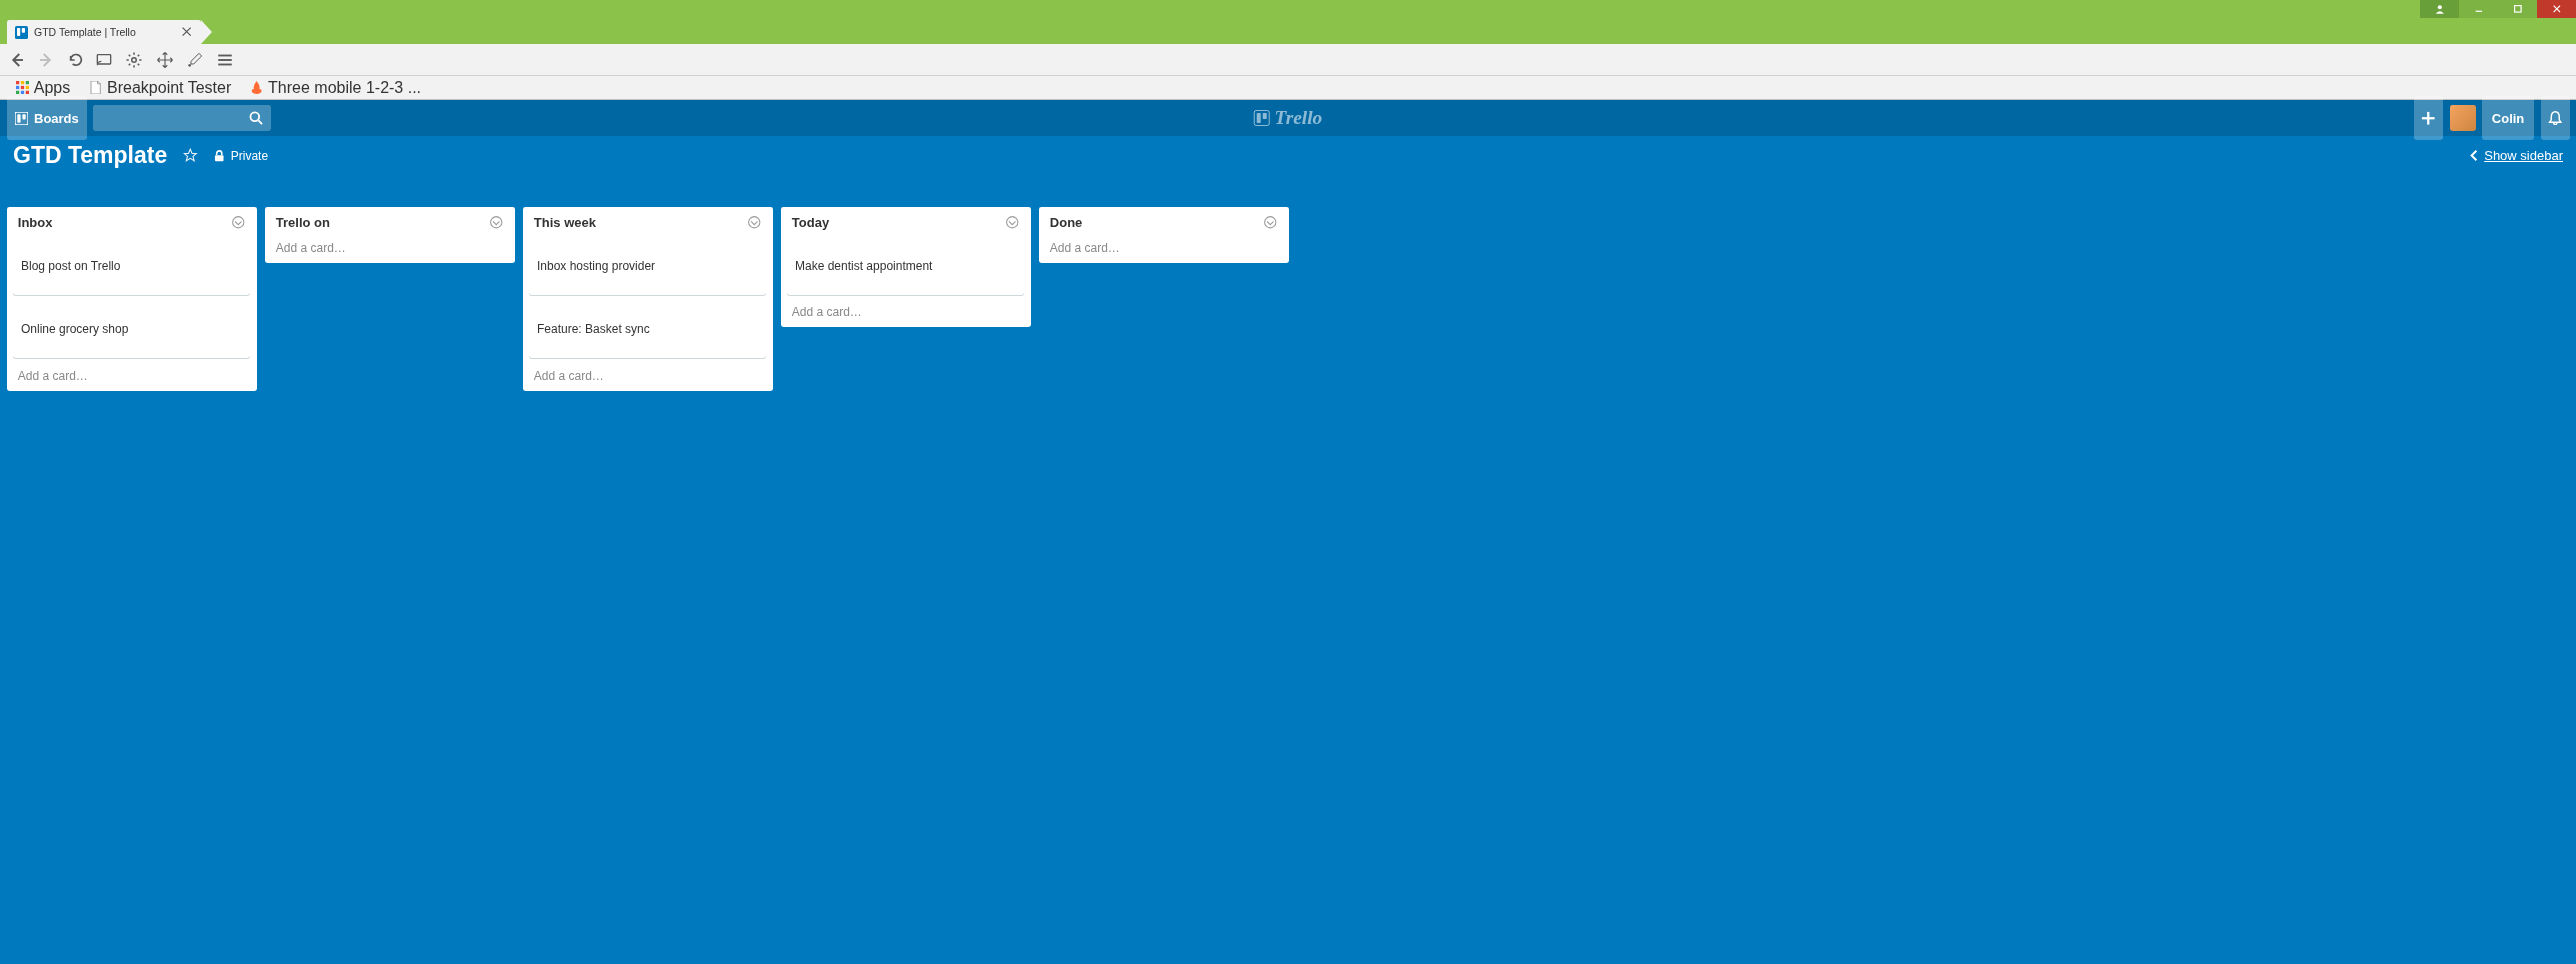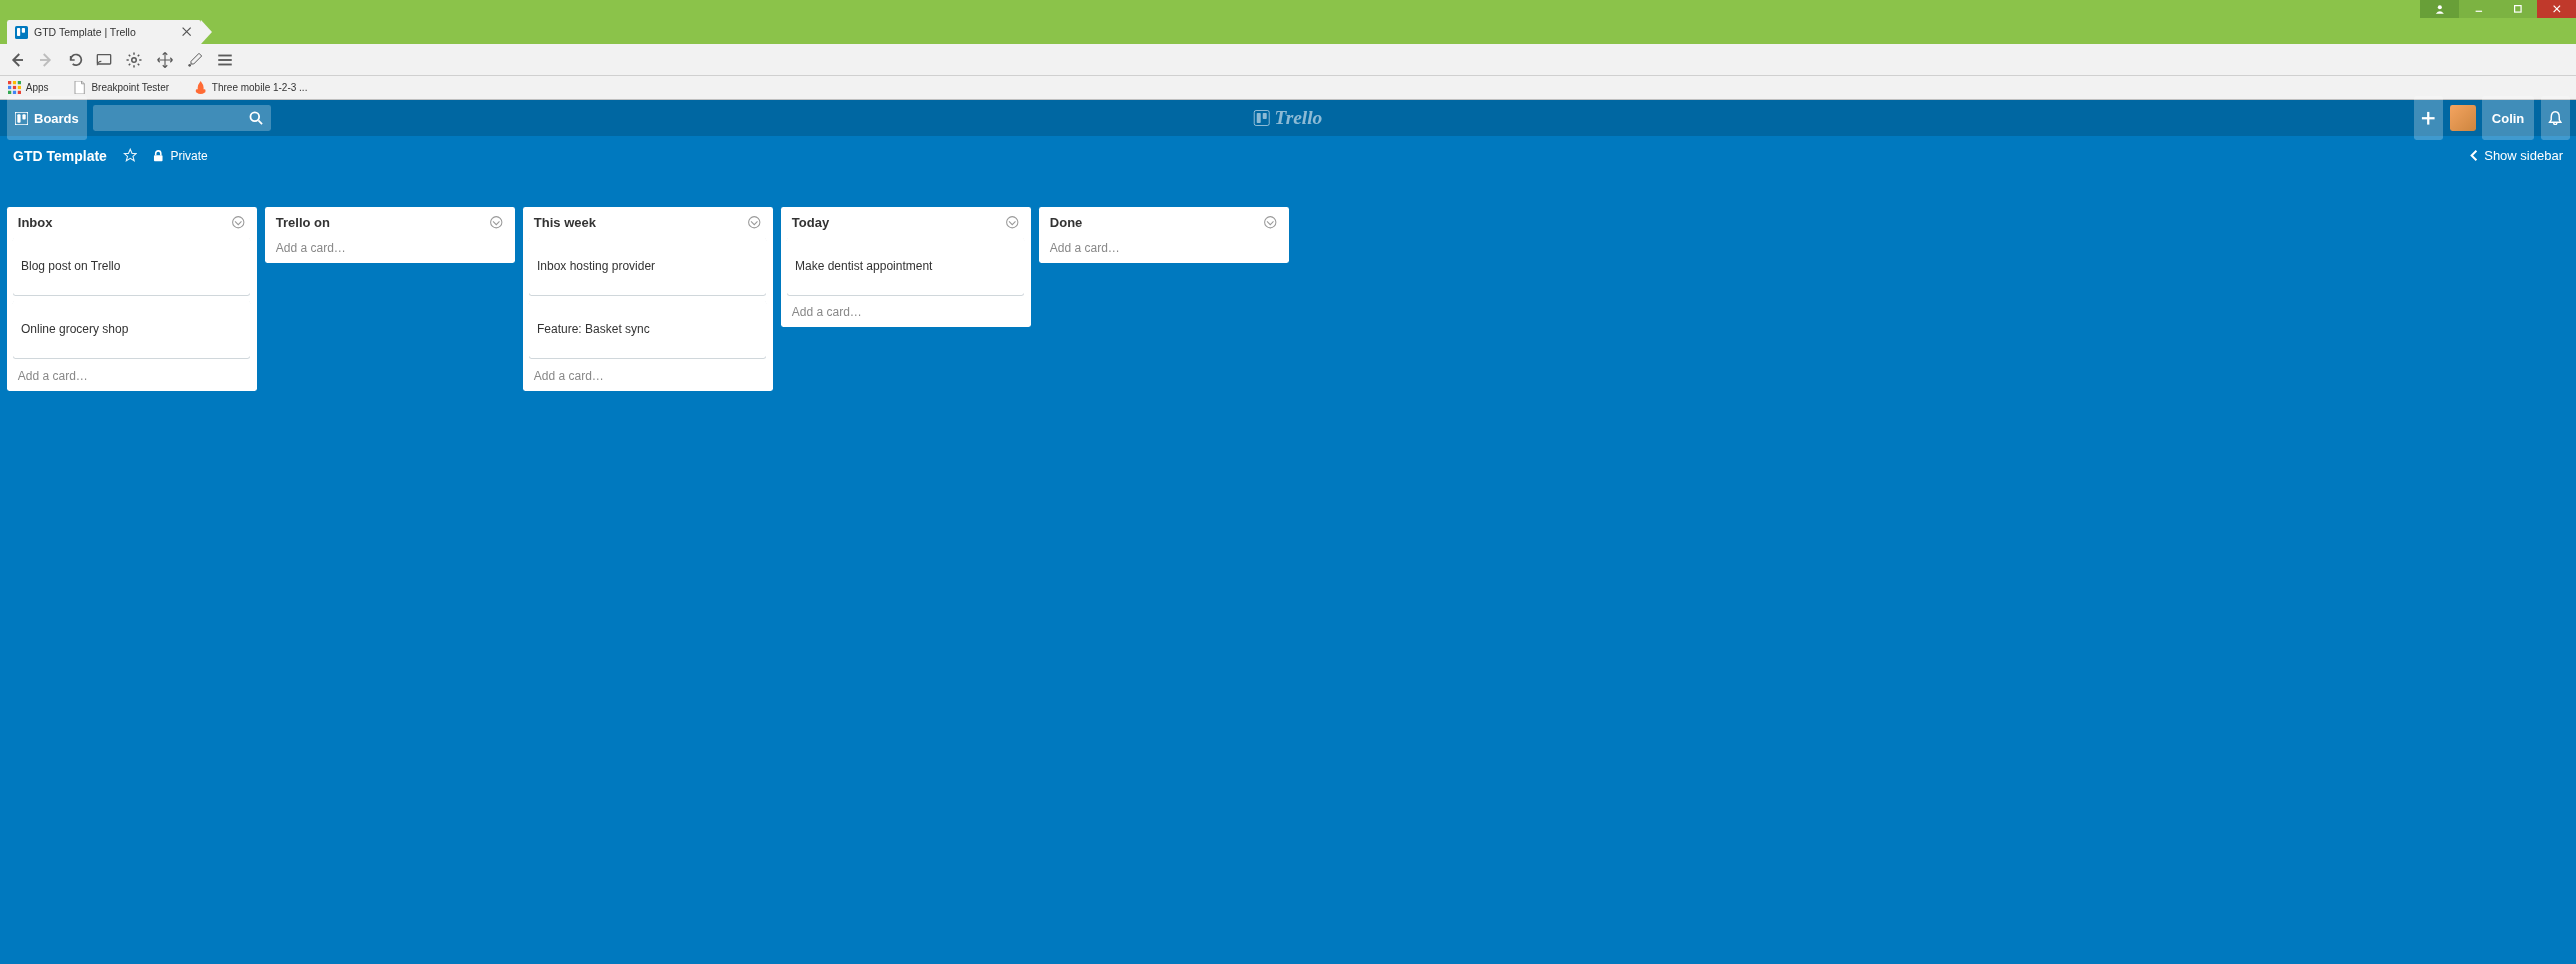--- a/index.html
+++ b/index.html
@@ -24,45 +24,45 @@
 .nav-bar { background: #f2f2f2; height: 32px; display: flex; align-items: center; padding: 0 8px; gap: 11.3px; border-bottom: 0.8px solid #d0d0d0; }
 .nav-icon { width: 18px; height: 18px; display: flex; align-items: center; justify-content: center; color: #5a5a5a; cursor: pointer; }
 .nav-icon.disabled { color: #bdbdbd; }
 .url-bar { flex: 1; height: 24px; background: #fff; border: 0.8px solid #ccc; border-radius: 2.4px; display: flex; align-items: center; padding: 0 6.5px; gap: 4.8px; }
 .lock { color: #4caf50; }
 .url-text { font-size: 13px; color: #999; }
 .url-text .proto { color: #4caf50; }
 .url-text .host { color: #333; }
 .right-icons { display: flex; align-items: center; gap: 13px; color: #5a5a5a; }
 
-.bookmark-bar { background: #f2f2f2; height: 24px; display: flex; align-items: center; padding: 0 8px; gap: 25px; border-bottom: 0.8px solid #c0c0c0; font-size: 10px; color: #333; }
+.bookmark-bar { background: #f2f2f2; height: 24px; display: flex; align-items: center; padding: 0 16px; gap: 19px; border-bottom: 0.8px solid #c0c0c0; font-size: 16px; color: #333; }
 .bm-item { display: flex; align-items: center; gap: 4.8px; cursor: pointer; }
 .bm-icon { width: 13px; height: 13px; display: flex; align-items: center; justify-content: center; }
 
 
 .trello-app { background: #0079bf; height: calc(100vh - 84px); display: flex; flex-direction: column; }
 .trello-header { background: rgba(0,0,0,0.15); height: 36px; display: flex; align-items: center; padding: 0 6.5px; gap: 6.5px; position: relative; }
 .th-btn { background: rgba(255,255,255,0.25); color: #fff; height: 44px; border-radius: 2.4px; display: flex; align-items: center; padding: 0 8px; gap: 6.5px; font-size: 13px; font-weight: 700; cursor: pointer; }
 .th-btn.icon-only { width: 29px; padding: 0; justify-content: center; }
 .th-search { background: rgba(255,255,255,0.25); height: 26px; width: 178px; border-radius: 2.4px; display: flex; align-items: center; justify-content: flex-end; padding: 0 8px; cursor: text; }
 .th-search svg { color: #fff; width: 14.5px; height: 14.5px; }
 .th-logo { position: absolute; left: 50%; transform: translateX(-50%); color: rgba(255,255,255,0.55); font-family: cursive; font-size: 19.4px; font-weight: 700; font-style: italic; display: flex; align-items: center; gap: 4.8px; }
 .th-logo .logo-icon { width: 16px; height: 16px; border: 1.6px solid rgba(255,255,255,0.55); border-radius: 2.4px; display: flex; padding: 1.6px; gap: 1.6px; }
 .th-logo .logo-icon span { background: rgba(255,255,255,0.55); flex: 1; border-radius: 0.8px; }
 .th-logo .logo-icon span:first-child { height: 100%; }
 .th-logo .logo-icon span:last-child { height: 60%; }
 .th-right { margin-left: auto; display: flex; align-items: center; gap: 6.5px; }
 .avatar { width: 26px; height: 26px; border-radius: 2.4px; background: linear-gradient(135deg,#f4a460,#cd853f); }
 
 .board-header { height: 39px; display: flex; align-items: center; padding: 0 13px; gap: 16px; color: #fff; }
-.board-title { font-size: 14px; font-weight: 700; }
+.board-title { font-size: 23px; font-weight: 700; }
 .bh-icon { color: #fff; opacity: 0.9; cursor: pointer; }
 .bh-private { display: flex; align-items: center; gap: 6.5px; font-size: 12px; }
 .bh-right { margin-left: auto; display: flex; align-items: center; gap: 6.5px; font-size: 13px; cursor: pointer; }
-.bh-right .underline { }
+.bh-right .underline { text-decoration: underline; }
 
 .board-canvas { flex: 1; padding: 0 6.5px; display: flex; gap: 8px; align-items: flex-start; overflow-x: auto; }
 .list { background: #ffffff; width: 250px; border-radius: 2.4px; padding: 6.5px; flex-shrink: 0; margin-top: 32px; }
 .list-header { display: flex; align-items: center; justify-content: space-between; padding: 1.6px 4.8px 6.5px 4.8px; }
 .list-title { font-size: 13px; font-weight: 700; color: #333; }
 .list-menu { color: #999; cursor: pointer; width: 14.5px; height: 14.5px; }
 .card { background: #fff; border-radius: 2.4px; padding: 22px 8px; margin-bottom: 5.7px; font-size: 12px; color: #333; box-shadow: 0 0.8px 0 rgba(9,45,66,.25); cursor: pointer; }
 .add-card { color: #888; font-size: 12px; padding: 4.8px 4.8px 1.6px 4.8px; cursor: pointer; }
 
 svg { display: block; }

